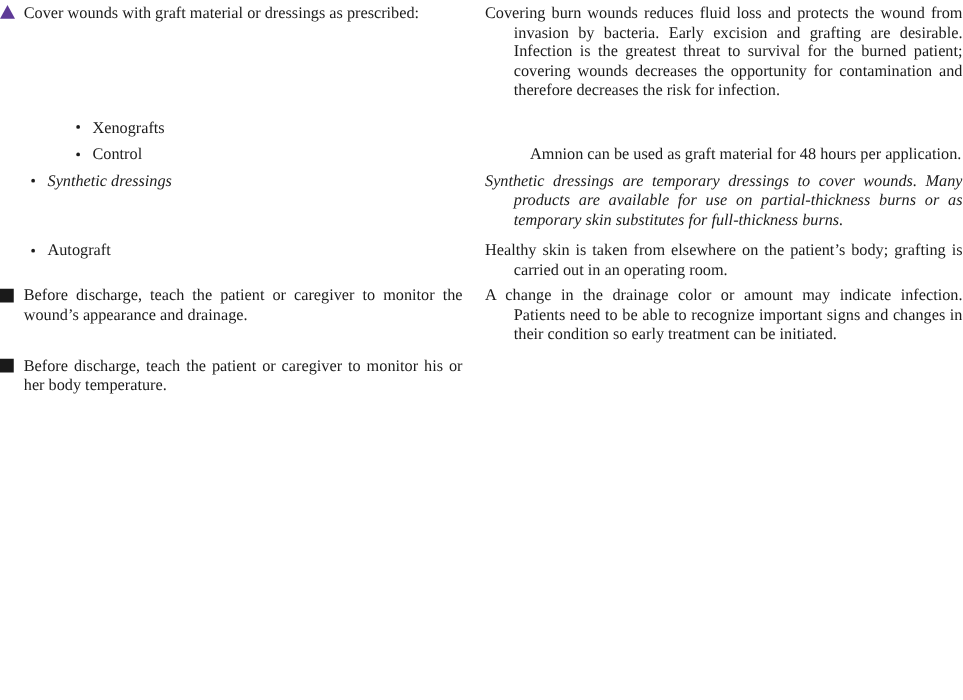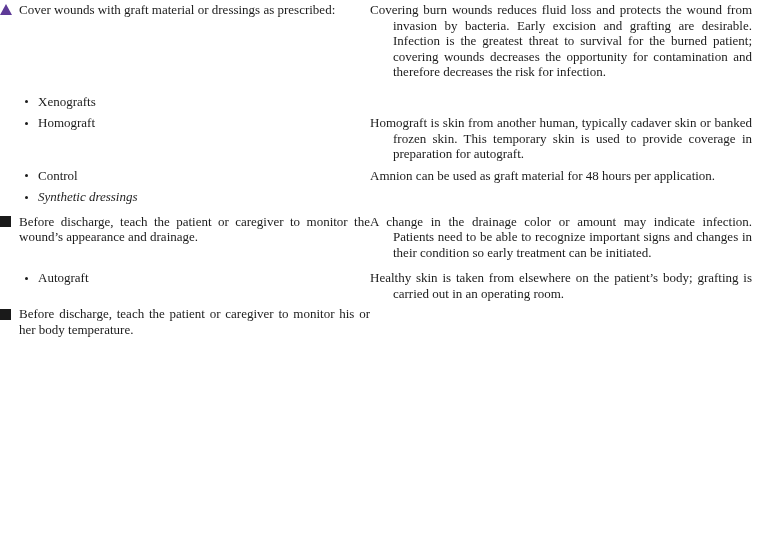--- a/index.html
+++ b/index.html
@@ -15,25 +15,26 @@
     font-size: 13px;
     line-height: 15.5px;
     color: var(--text, #1b1b1b);
   }
   .page {
     padding: 2px 0 0 0;
   }
   .row {
     display: grid;
     grid-template-columns: 370px 382px;
+    column-gap: 18px;
     align-items: start;
   }
   
   .row.m14 { margin-bottom: 14px; }
-  .row.m6  { margin-bottom: 6px; }
+  .row.m6  { margin-bottom: 6px; margin-left: 36px; }
   .row.m9  { margin-bottom: 9px; font-style: italic; }
   .row.m5  { margin-bottom: 5px; }
   .row.m10 { margin-bottom: 10px; }
 
   .left {
     position: relative;
     padding-left: 19px;
     text-align: justify;
   }
   .left.sub {
@@ -86,57 +87,51 @@
     <div class="right">Covering burn wounds reduces fluid loss and protects the wound from invasion by bacteria. Early excision and grafting are desirable. Infection is the greatest threat to survival for the burned patient; covering wounds decreases the opportunity for contamination and therefore decreases the risk for infection.</div>
   </div>
 
   <div class="row m6">
     <div class="left sub">
       <span class="bullet dot"></span>
       <span>Xenografts</span>
     </div>
   </div>
 
-  <div class="row m6">
-    <div class="left sub">
-      <span class="bullet dot"></span>
-      <span>Homograft</span>
-    </div>
-    <div class="right">Homograft is skin from another human, typically cadaver skin or banked frozen skin. This temporary skin is used to provide coverage in preparation for autograft.</div>
-  </div>
 
   <div class="row m6">
     <div class="left sub">
       <span class="bullet dot"></span>
       <span>Control</span>
     </div>
     <div class="right">Amnion can be used as graft material for 48 hours per application.</div>
   </div>
 
   <div class="row m9">
     <div class="left sub">
       <span class="bullet dot"></span>
       <span>Synthetic dressings</span>
     </div>
+    <div class="right">Synthetic dressings are temporary dressings to cover wounds. Many products are available for use on partial-thickness burns or as temporary skin substitutes for full-thickness burns.</div>
+  </div>
+
+  <div class="row m5">
+    <div class="left sub">
+      <span class="bullet dot"></span>
+      <span>Autograft</span>
+    </div>
+    <div class="right">Healthy skin is taken from elsewhere on the patient’s body; grafting is carried out in an operating room.</div>
   </div>
 
   <div class="row m10">
     <div class="left">
       <span class="bullet square"></span>
       <span>Before discharge, teach the patient or caregiver to monitor the wound’s appearance and drainage.</span>
     </div>
     <div class="right">A change in the drainage color or amount may indicate infection. Patients need to be able to recognize important signs and changes in their condition so early treatment can be initiated.</div>
-  </div>
-
-  <div class="row m5">
-    <div class="left sub">
-      <span class="bullet dot"></span>
-      <span>Autograft</span>
-    </div>
-    <div class="right">Healthy skin is taken from elsewhere on the patient’s body; grafting is carried out in an operating room.</div>
   </div>
 
   <div class="row m5">
     <div class="left">
       <span class="bullet square"></span>
       <span>Before discharge, teach the patient or caregiver to monitor his or her body temperature.</span>
     </div>
   </div>
 
   <div class="row">

